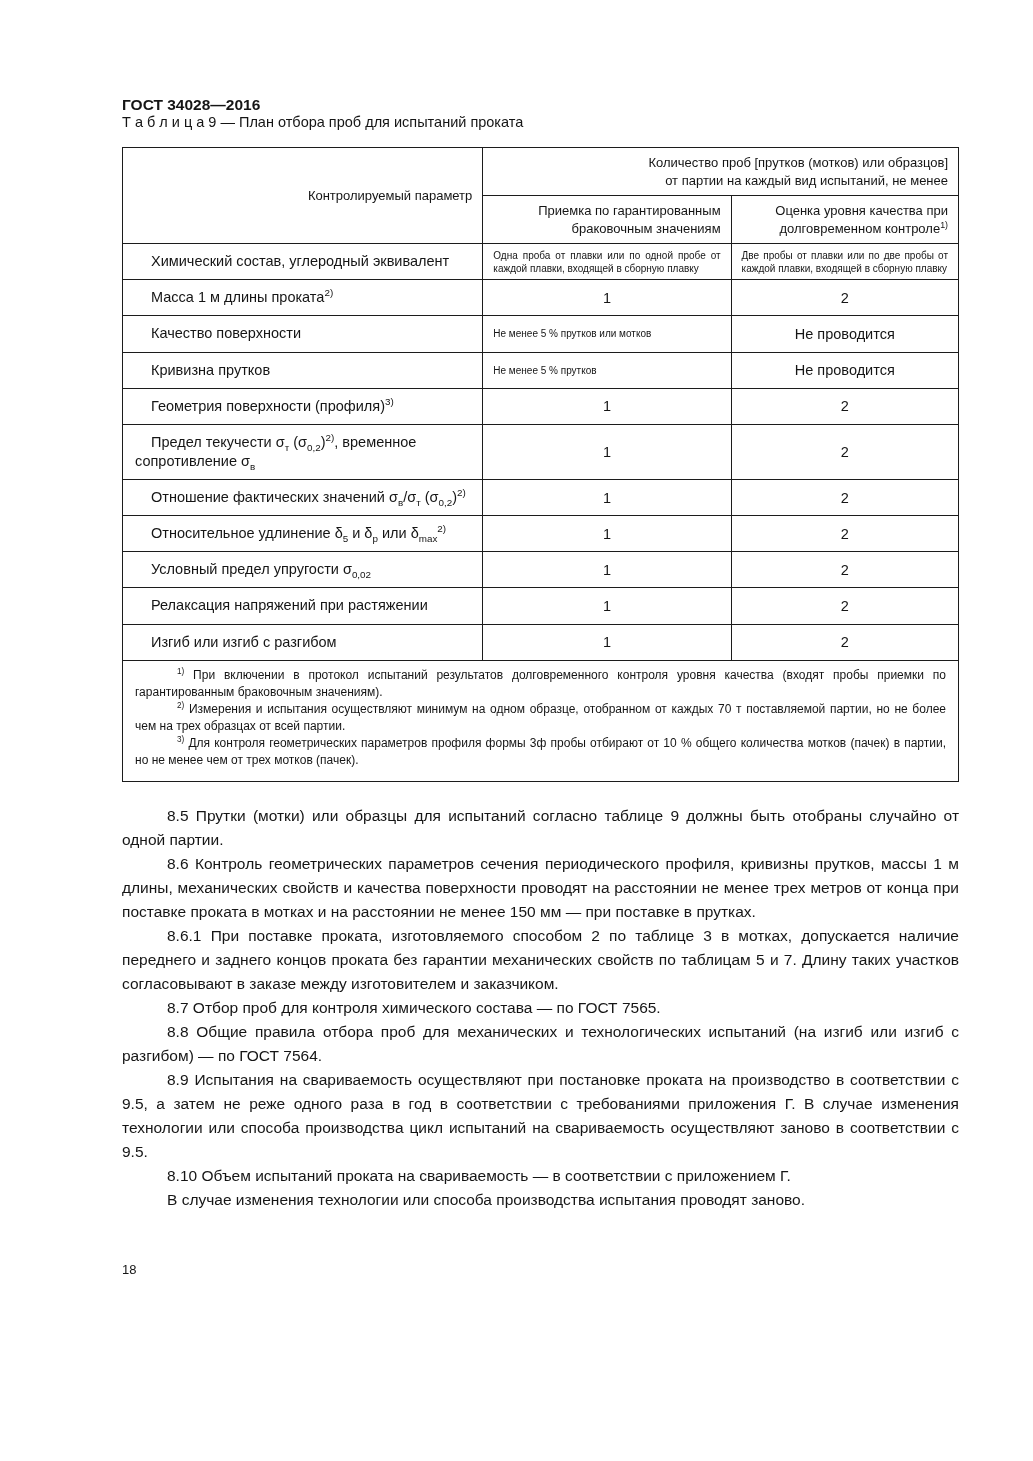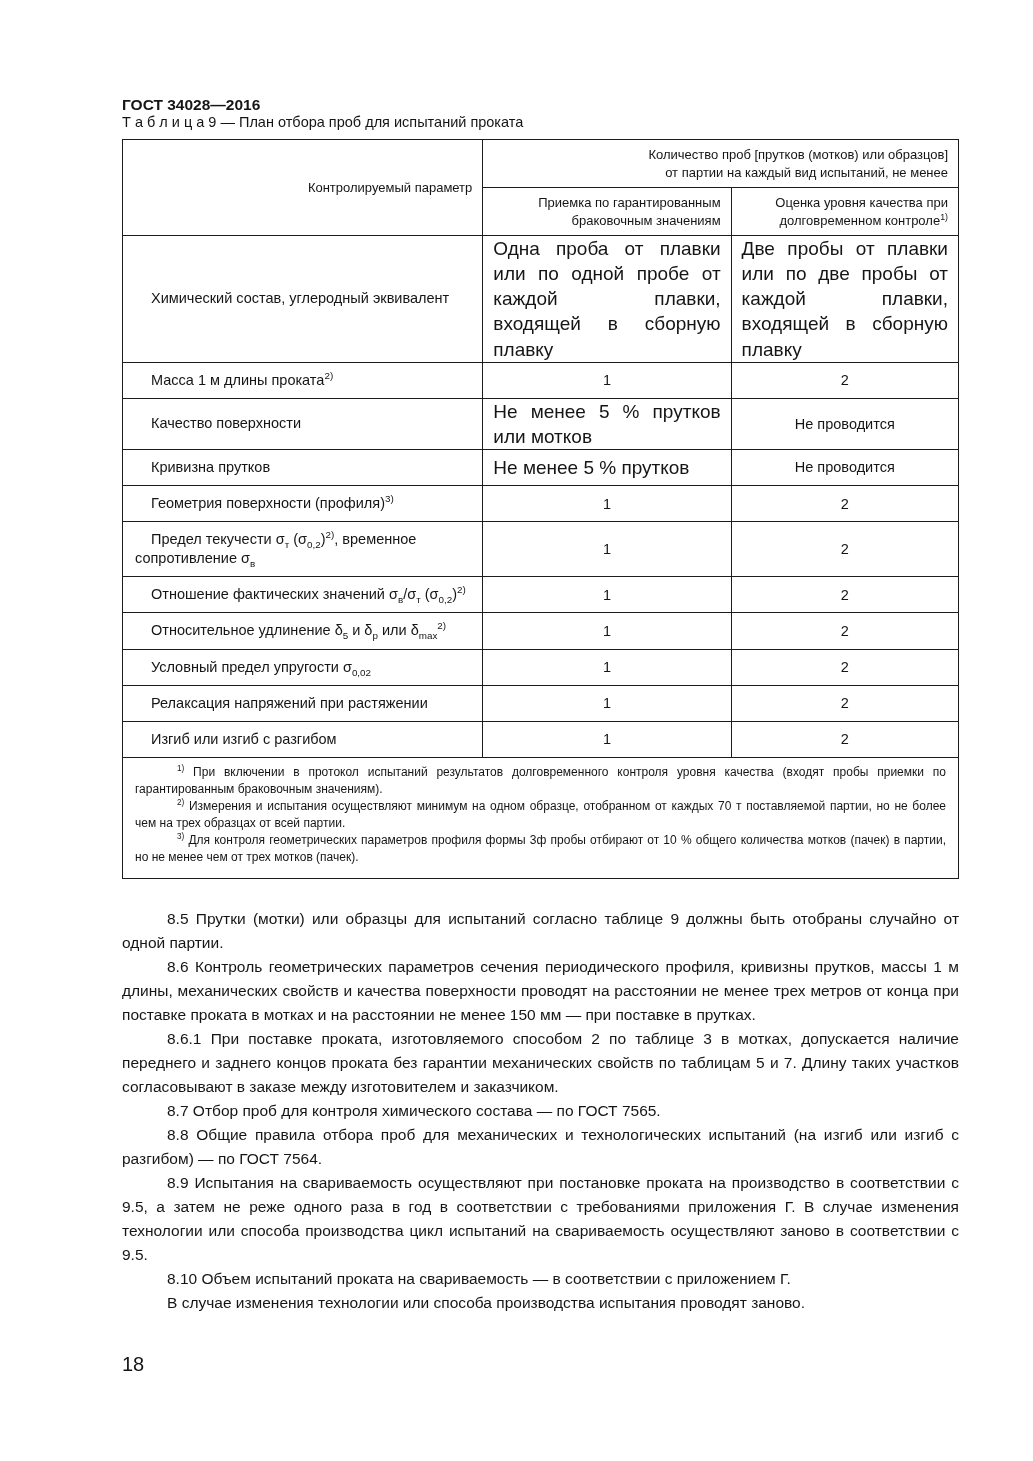--- a/index.html
+++ b/index.html
@@ -13,21 +13,21 @@
   }
   .page {
     padding: 96px 74px 0 122px;
   }
   .doc-number {
     font-weight: bold;
     font-size: 15.5px;
   }
   .table-caption {
     font-size: 14.5px;
-    margin-bottom: 9px;
+    margin-bottom: 17px;
   }
   table.gost-table {
     width: 100%;
     border-collapse: collapse;
     table-layout: fixed;
   }
   table.gost-table th,
   table.gost-table td {
     border: 1.5px solid #1c1c1c;
     vertical-align: middle;
@@ -44,21 +44,21 @@
   }
   td.param {
     font-size: 14.5px;
     line-height: 1.32;
     text-align: left;
     padding: 8px 10px 8px 12px;
     text-indent: 16px;
     margin-top: 48px;
   }
   td.txt {
-    font-size: 19px;
+    font-size: 10px;
     line-height: 1.32;
     text-align: justify;
     padding: 0 10px;
     margin-top: 45px;
   }
   td.num {
     font-size: 14.5px;
     text-align: center;
     padding: 8px 6px;
   }
@@ -67,31 +67,31 @@
   }
   td.footnotes-cell p {
     font-size: 12px;
     line-height: 1.42;
     text-align: justify;
     text-indent: 42px;
   }
   sup { font-size: 0.68em; line-height: 0; vertical-align: super; }
   sub { font-size: 0.68em; line-height: 0; vertical-align: sub; }
   .body-text {
-    margin-top: 28px;
+    margin-top: 22px;
   }
   .body-text p {
     font-size: 15.5px;
     line-height: 24px;
     text-align: justify;
     text-indent: 45px;
   }
   .page-number {
-    font-size: 20px;
-    margin-top: 38px;
+    font-size: 13px;
+    margin-top: 50px;
   }
 </style>
 </head>
 <body>
 
 <div class="page">
 
   <div class="doc-number">ГОСТ 34028—2016</div>
 
   <div class="table-caption">Т а б л и ц а  9 — План отбора проб для испытаний проката</div>

